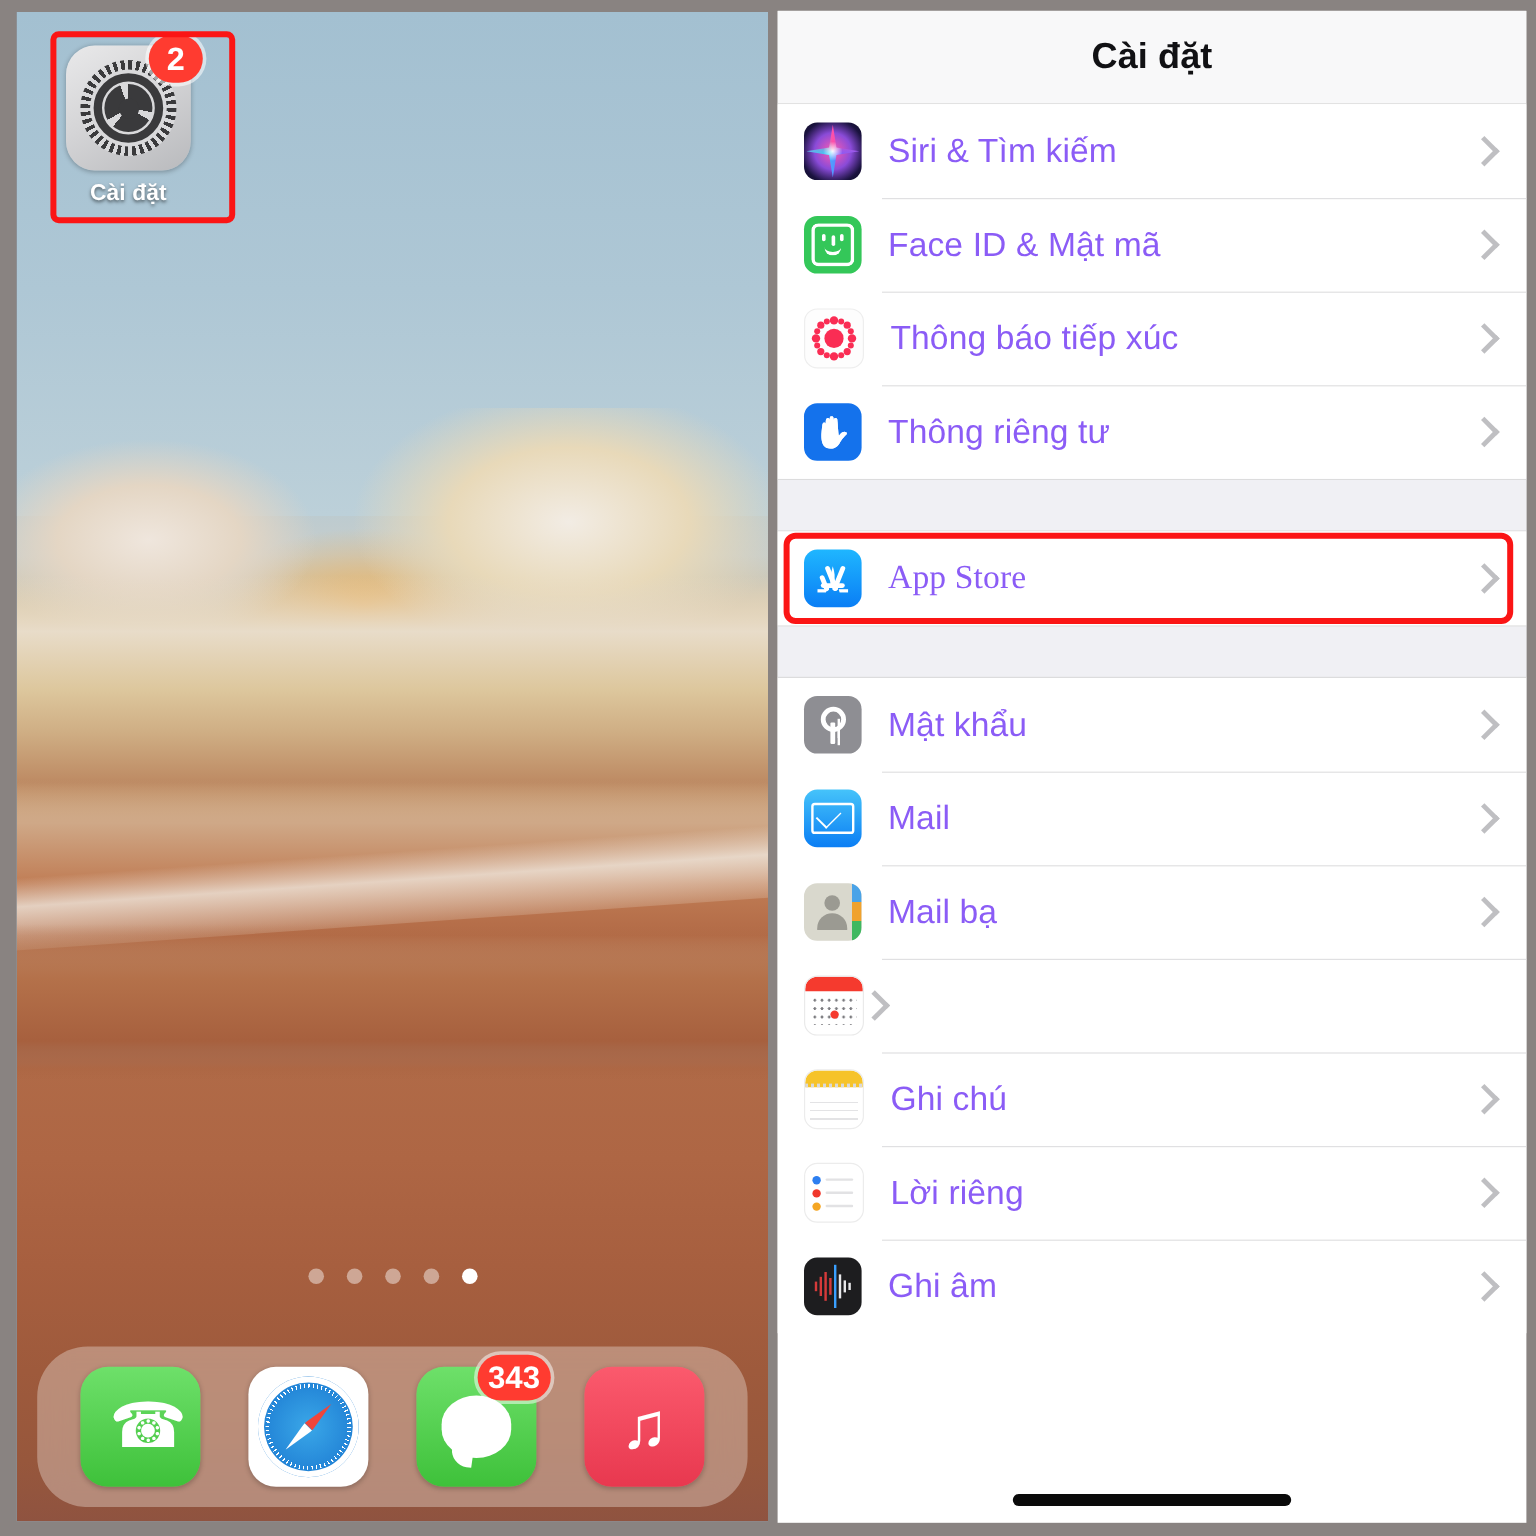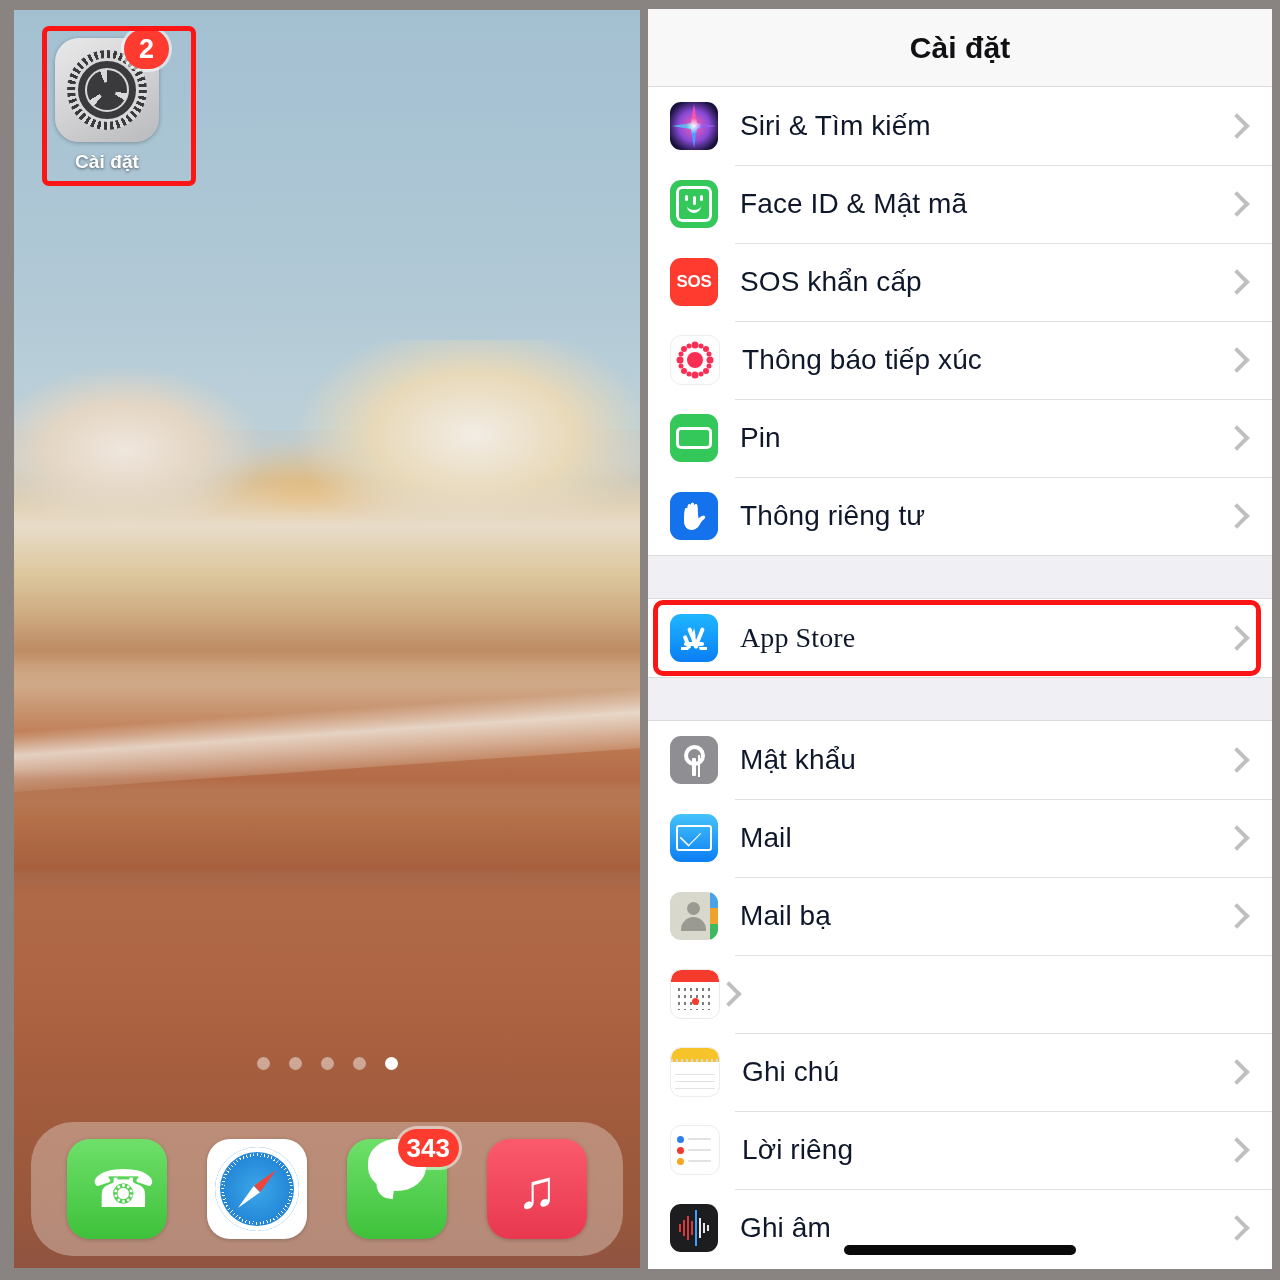--- a/index.html
+++ b/index.html
@@ -176,21 +176,21 @@
     border-radius: 42px;
     background: rgba(226,208,199,0.44);
     backdrop-filter: blur(12px);
     display: flex; align-items: center; justify-content: space-around;
     padding: 0 16px;
     box-sizing: border-box;
   }
   .dock-icon { width: 100px; height: 100px; border-radius: 23px; position: relative; box-shadow: 0 1px 4px rgba(0,0,0,.22); }
   #dock-phone { background: linear-gradient(#6ee06a, #3ec13a); display:flex;align-items:center;justify-content:center; }
   #dock-safari { background: #ffffff; display:flex;align-items:center;justify-content:center; }
-  #dock-messages { background: linear-gradient(#6ee06a, #3ec13a); display:flex;align-items:flex-start;justify-content:center; }
+  #dock-messages { background: linear-gradient(#6ee06a, #3ec13a); display:flex;align-items:center;justify-content:center; }
   #dock-music { background: linear-gradient(#fb5a6d, #e8384f); display:flex;align-items:center;justify-content:center; }
   .dock-badge {
     position: absolute; top: -10px; right: -12px;
     height: 38px; padding: 0 9px; min-width: 40px;
     border-radius: 20px; background: #ff3b30; color: #fff;
     font-size: 26px; font-weight: 700;
     display:flex;align-items:center;justify-content:center;
     box-shadow: 0 0 0 3px rgba(255,255,255,.5);
   }
 
@@ -232,21 +232,21 @@
   .row-icon {
     width: 48px; height: 48px; border-radius: 11px;
     flex: 0 0 48px;
     display: flex; align-items: center; justify-content: center;
     overflow: hidden;
     position: relative;
   }
   .row-label {
     margin-left: 22px;
     font-size: 28px;
-    color: #0f172a;
+    color: #8b5cf6;
     flex: 1;
     letter-spacing: .1px;
   }
   .chev {
     margin-right: 26px;
     width: 14px; height: 14px;
     border-right: 4px solid #bfbfc2;
     border-top: 4px solid #bfbfc2;
     transform: rotate(45deg);
     flex: 0 0 auto;
@@ -513,32 +513,22 @@
                 <i></i>
                 <i></i>
                 <i></i>
                 <u></u>
               </span>
           </span>
           <span class="row-label">Face ID &amp; Mật mã</span>
           <span class="chev"></span>
         </div>
         <div class="row">
-          <span class="row-icon ic-sos">SOS</span>
-          <span class="row-label">SOS khẩn cấp</span>
-          <span class="chev"></span>
-        </div>
-        <div class="row">
           <span class="row-icon ic-expo"></span>
           <span class="row-label">Thông báo tiếp xúc</span>
-          <span class="chev"></span>
-        </div>
-        <div class="row">
-          <span class="row-icon ic-battery"></span>
-          <span class="row-label">Pin</span>
           <span class="chev"></span>
         </div>
         <div class="row">
           <span class="row-icon ic-privacy"></span>
           <span class="row-label">Thông riêng tư</span>
           <span class="chev"></span>
         </div>
       </div>
 
       <div class="gap"></div>

